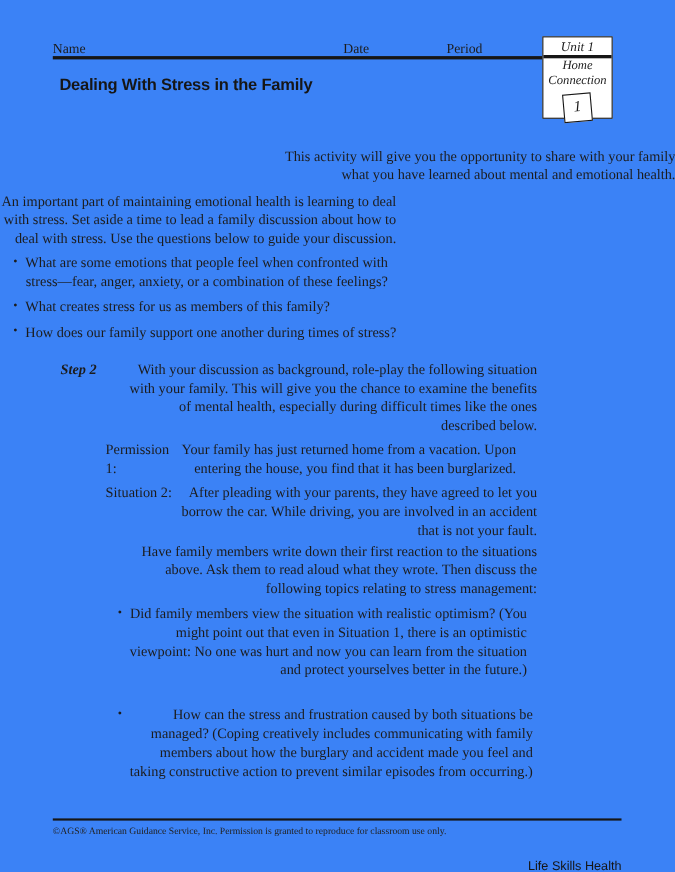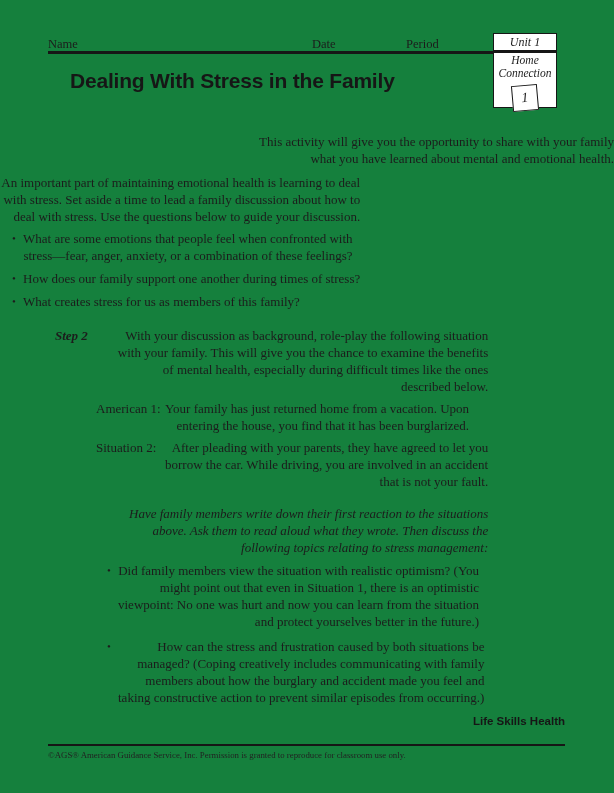--- a/index.html
+++ b/index.html
@@ -1,17 +1,17 @@
 <!DOCTYPE html>
 <html><head>
 <meta charset="utf-8">
 <style>
   html, body { margin:0; padding:0; background:#ffffff; }
   .page {
-    position:relative; width:614px; height:793px; background:#15803d;
+    position:relative; width:614px; height:793px; background:#3b82f6;
     font-family:"Liberation Serif", serif; color:#1c1c1c; overflow:hidden;
   }
   
   .hdr-label { position:absolute; font-size:12.5px; top:37px; }
   .hdr-name   { left:48px; }
   .hdr-date   { left:312px; }
   .hdr-period { left:406px; }
   .hdr-rule { position:absolute; left:48px; top:51px; width:445px; height:3px; background:#161616; }
 
   .unit-box {
@@ -23,52 +23,52 @@
   .hc-text { font-style:italic; font-size:11.5px; line-height:13px; padding-top:1px; }
   .hc-square {
     position:absolute; left:50%; bottom:-4px; width:24px; height:24px;
     transform:translateX(-50%) rotate(-5deg);
     border:1.5px solid #161616; background:#fff;
     font-style:italic; font-size:14px; line-height:24px; text-align:center;
   }
 
   .title {
     position:absolute; left:54px; top:69px;
-    font-family:"Liberation Sans", sans-serif; font-weight:bold; font-size:21px;
-    letter-spacing:-0.2px; color:#161616;margin-left:16px;
+    font-family:"Liberation Sans", sans-serif; font-weight:bold; font-size:15px;
+    letter-spacing:-0.2px; color:#161616;
   }
 
   
   .content { position:absolute; left:0; top:133px; width:614px; font-size:13px; line-height:17px; }
   .pre { white-space:pre-line;text-align:right; }
   .intro { margin:0 0 0 46px; }
 
   .step { display:flex; }
   .step-1 { margin-top:7px; }
   .step-2 { margin-top:17px; }
   .step-label { flex:none; width:40px; margin-left:55px; font-weight:bold; font-style:italic; }
   .step-body { flex:none; }
 
   .bullet { display:flex; margin:6px 0 0 12px; }
   .bullet-first { margin-top:5px; }
   .bullet::before { content:"\2022"; flex:none; width:11px; font-size:11px; line-height:17px; }
   .step2-bullet-a { margin-top:6px; }
-  .step2-bullet-b { margin-top:8px; }
+  .step2-bullet-b { margin-top:24px; }
 
   .situation { display:flex; margin:5px 0 0 1px; }
   .sit-label { flex:none; width:69px; }
 
-  .follow-up { margin-top:15px;font-style:italic; }
+  .follow-up { margin-top:2px; }
 
   
   .ftr-rule { position:absolute; left:48px; top:744px; width:517px; height:2px; background:#161616; }
   .ftr-left { position:absolute; left:48px; top:750px; font-size:8.8px; color:#222; }
   .ftr-right {
-    position:absolute; right:49px; top:715px;
-    font-family:"Liberation Sans", sans-serif; font-weight:bold; font-size:11.5px; color:#161616;
+    position:absolute; right:49px; top:782px;
+    font-family:"Liberation Sans", sans-serif; font-weight:normal; font-size:11.5px; color:#161616;
   }
 </style>
 </head>
 <body>
 
 <div class="page">
 
   <span class="hdr-label hdr-name">Name</span>
   <span class="hdr-label hdr-date">Date</span>
   <span class="hdr-label hdr-period">Period</span>
@@ -94,38 +94,38 @@
     <div class="step step-1">
       <div class="step-body">
         <div class="pre">An important part of maintaining emotional health is learning to deal
 with stress. Set aside a time to lead a family discussion about how to
 deal with stress. Use the questions below to guide your discussion.</div>
         <div class="bullet bullet-first">
           <span class="pre">What are some emotions that people feel when confronted with
 stress—fear, anger, anxiety, or a combination of these feelings?</span>
         </div>
         <div class="bullet">
-          <span class="pre">How does our family support one another during times of stress?</span>
+          <span class="pre">What creates stress for us as members of this family?</span>
         </div>
         <div class="bullet">
-          <span class="pre">What creates stress for us as members of this family?</span>
+          <span class="pre">How does our family support one another during times of stress?</span>
         </div>
       </div>
     </div>
 
     <div class="step step-2">
       <div class="step-label">Step 2</div>
       <div class="step-body">
         <div class="pre">With your discussion as background, role-play the following situation
 with your family. This will give you the chance to examine the benefits
 of mental health, especially during difficult times like the ones
 described below.</div>
 
         <div class="situation">
-          <div class="sit-label">American 1:</div>
+          <div class="sit-label">Permission 1:</div>
           <div class="pre">Your family has just returned home from a vacation. Upon
 entering the house, you find that it has been burglarized.</div>
         </div>
         <div class="situation">
           <div class="sit-label">Situation 2:</div>
           <div class="pre">After pleading with your parents, they have agreed to let you
 borrow the car. While driving, you are involved in an accident
 that is not your fault.</div>
         </div>
 

